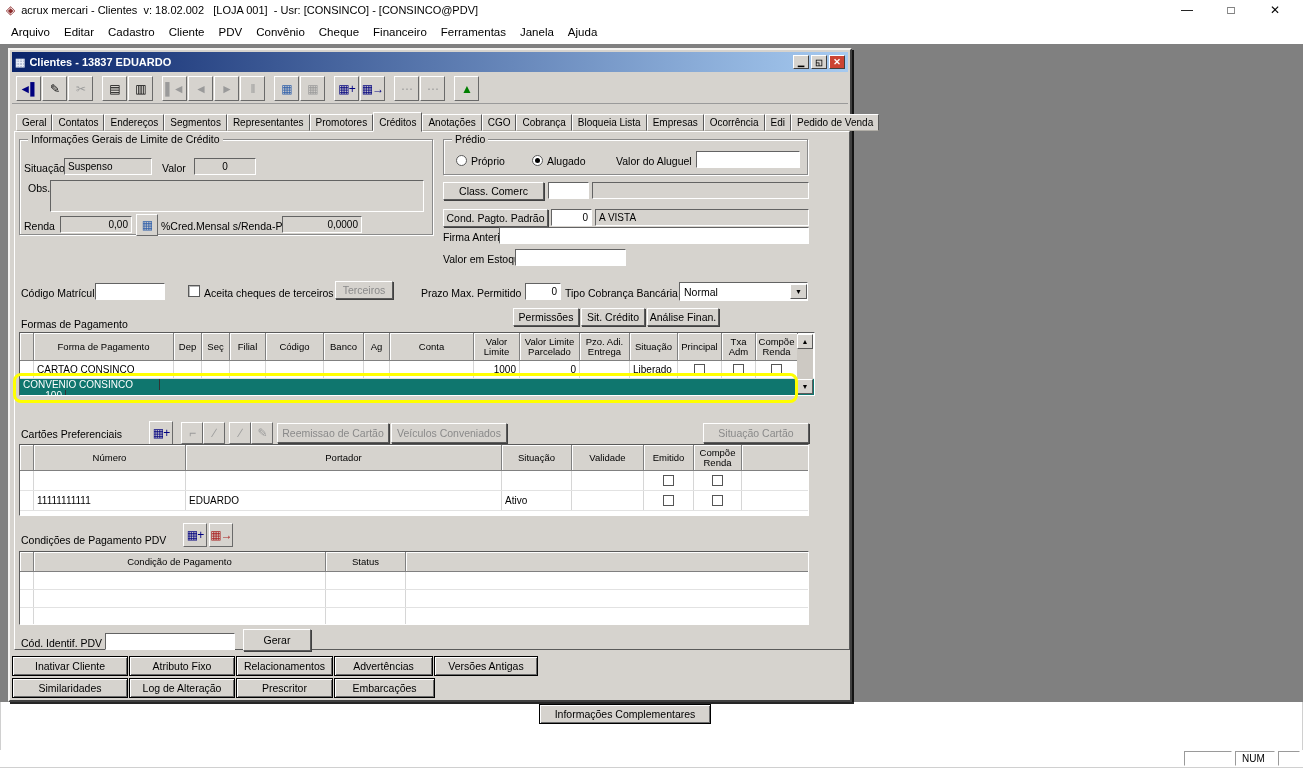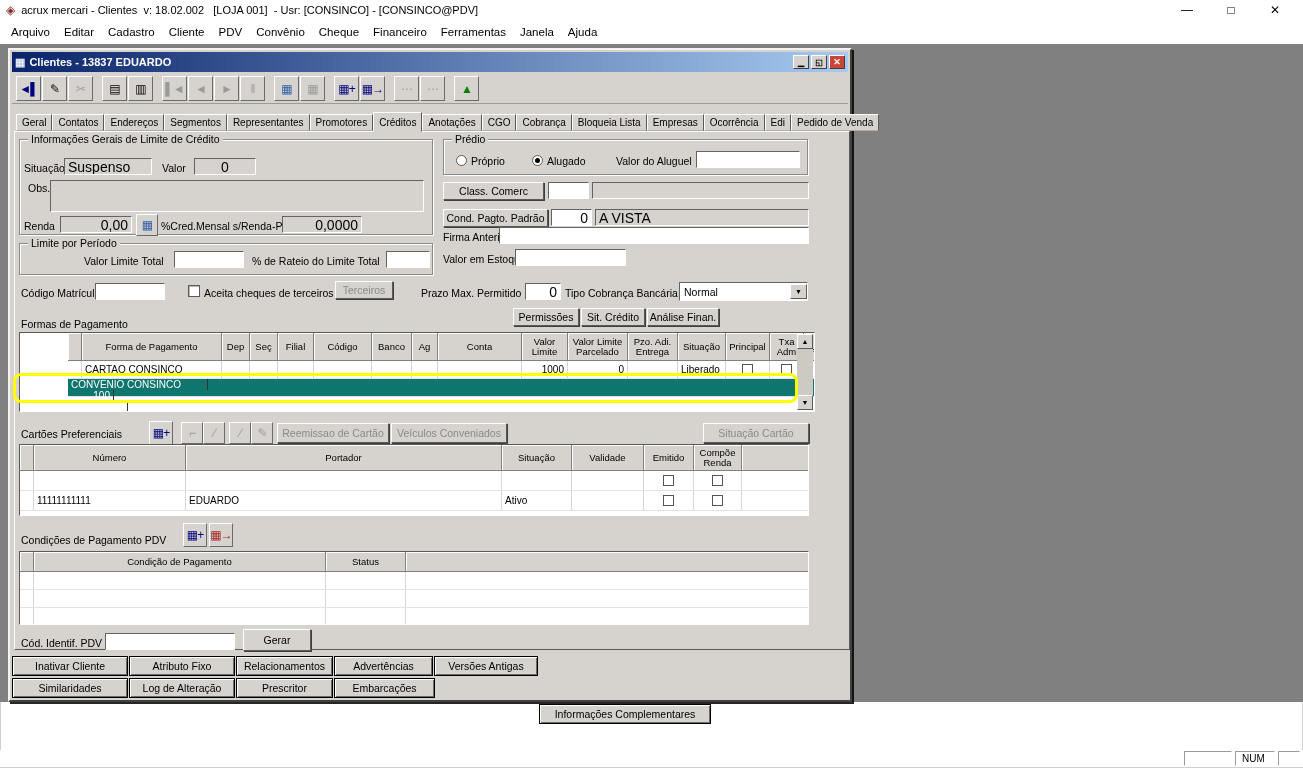--- a/index.html
+++ b/index.html
@@ -25,21 +25,21 @@
 .ctoolbar{position:absolute;left:2px;top:24px;right:2px;height:30px;display:flex;align-items:center;padding:0 4px;gap:1px;border-bottom:1px solid #9a9a9a;}
 .tbtn{width:25px;height:25px;background:#d6d3ce;border:1px solid;border-color:#fff #6a6a6a #6a6a6a #fff;display:flex;align-items:center;justify-content:center;font-size:12px;letter-spacing:-1px;}
 .tsep{width:7px;height:25px;}
 .tabs{position:absolute;left:6px;top:62px;height:19px;display:flex;align-items:flex-end;z-index:4;}
 .tab{height:17px;display:flex;align-items:center;padding:0 5px;background:#d6d3ce;border:1px solid;border-color:#fff #5a5a5a #b0ada6 #fff;font-size:10px;white-space:nowrap;}
 .tab.active{height:20px;margin-bottom:-1px;z-index:6;border-bottom:1px solid #d6d3ce;}
 .page{position:absolute;left:4px;top:81px;width:836px;height:519px;background:#d6d3ce;border:1px solid;border-color:#fff #5a5a5a #5a5a5a #fff;}
 .grp{position:absolute;border:1px solid #8a8a8a;box-shadow:inset 1px 1px 0 #fff,1px 1px 0 #fff;}
 .legend{position:absolute;top:-7px;left:8px;background:#d6d3ce;padding:0 3px;font-size:10.5px;white-space:nowrap;}
 .lbl{position:absolute;font-size:10.5px;white-space:nowrap;}
-.fld{position:absolute;height:17px;border:1px solid;border-color:#636363 #fff #fff #636363;background:#fff;display:flex;align-items:center;padding:0 3px;font-size:14px;overflow:hidden;}
+.fld{position:absolute;height:17px;border:1px solid;border-color:#636363 #fff #fff #636363;background:#fff;display:flex;align-items:center;padding:0 3px;font-size:10px;overflow:hidden;}
 .fld.gray{background:#d6d3ce;}
 .fld.num{justify-content:flex-end;}
 .fld.ctr{justify-content:center;}
 .tarea{position:absolute;border:1px solid;border-color:#636363 #fff #fff #636363;background:#d6d3ce;}
 .btn{position:absolute;background:#d6d3ce;border:1px solid;border-color:#fff #5a5a5a #5a5a5a #fff;box-shadow:1px 1px 0 #404040;display:flex;align-items:center;justify-content:center;font-size:10.5px;white-space:nowrap;}
 .btn.dis{color:#8a8a8a;}
 .smbtn{position:absolute;width:24px;height:24px;background:#d6d3ce;border:1px solid;border-color:#fff #6a6a6a #6a6a6a #fff;display:flex;align-items:center;justify-content:center;font-size:12px;letter-spacing:-1px;}
 .smbtn.s22{width:22px;height:22px;}
 .cbx{position:absolute;width:12px;height:12px;background:#fff;border:1px solid #5a5a5a;box-shadow:inset 1px 1px 0 #b8b8b8;}
 .rad{position:absolute;width:11px;height:11px;border-radius:50%;background:#fff;border:1px solid #5a5a5a;}
@@ -193,27 +193,20 @@
           <div class="tarea" style="left:30px;top:40px;width:374px;height:32px;"></div>
           <span class="lbl" style="left:4px;top:80px;">Renda</span>
           <div class="fld gray num" style="left:40px;top:76px;width:72px;">0,00</div>
           <div class="smbtn s22" style="left:116px;top:74px;">
               <span style="color:#2f5faa;">▦</span>
             </div>
           <span class="lbl" style="left:141px;top:80px;">%Cred.Mensal s/Renda-PF</span>
           <div class="fld gray num" style="left:262px;top:76px;width:80px;">0,0000</div>
         </div>
 
-        <div class="grp" style="left:4px;top:111px;width:414px;height:32px;">
-          <span class="legend">Limite por Período</span>
-          <span class="lbl" style="left:64px;top:11px;">Valor Limite Total</span>
-          <div class="fld" style="left:154px;top:7px;width:70px;"></div>
-          <span class="lbl" style="left:232px;top:11px;">% de Rateio do Limite Total</span>
-          <div class="fld" style="left:366px;top:7px;width:44px;"></div>
-        </div>
 
         <div class="grp" style="left:428px;top:7px;width:365px;height:36px;">
           <span class="legend">Prédio</span>
           <span class="rad" style="left:12px;top:15px;"></span>
           <span class="lbl" style="left:27px;top:15px;">Próprio</span>
           <span class="rad on" style="left:88px;top:15px;"></span>
           <span class="lbl" style="left:103px;top:15px;">Alugado</span>
           <span class="lbl" style="left:172px;top:15px;">Valor do Aluguel</span>
           <div class="fld" style="left:252px;top:11px;width:104px;"></div>
         </div>
@@ -245,21 +238,21 @@
           <span class="ddbtn">
               <span>▼</span>
             </span>
         </div>
 
         <div class="btn" style="left:498px;top:176px;width:66px;height:18px;">Permissões</div>
         <div class="btn" style="left:566px;top:176px;width:64px;height:18px;">Sit. Crédito</div>
         <div class="btn" style="left:632px;top:176px;width:72px;height:18px;">Análise Finan.</div>
 
         <span class="lbl" style="left:6px;top:186px;">Formas de Pagamento</span>
-        <div class="grid" style="left:4px;top:200px;width:796px;height:80px;padding-left:48px;">
+        <div class="grid" style="left:4px;top:200px;width:796px;height:64px;">
           <div class="ghead" style="height:28px;">
             <div class="hc c0"></div>
             <div class="hc c1">Forma de Pagamento</div>
             <div class="hc c2">Dep</div>
             <div class="hc c3">Seç</div>
             <div class="hc c4">Filial</div>
             <div class="hc c5">Código</div>
             <div class="hc c6">Banco</div>
             <div class="hc c7">Ag</div>
             <div class="hc c8">Conta</div>

